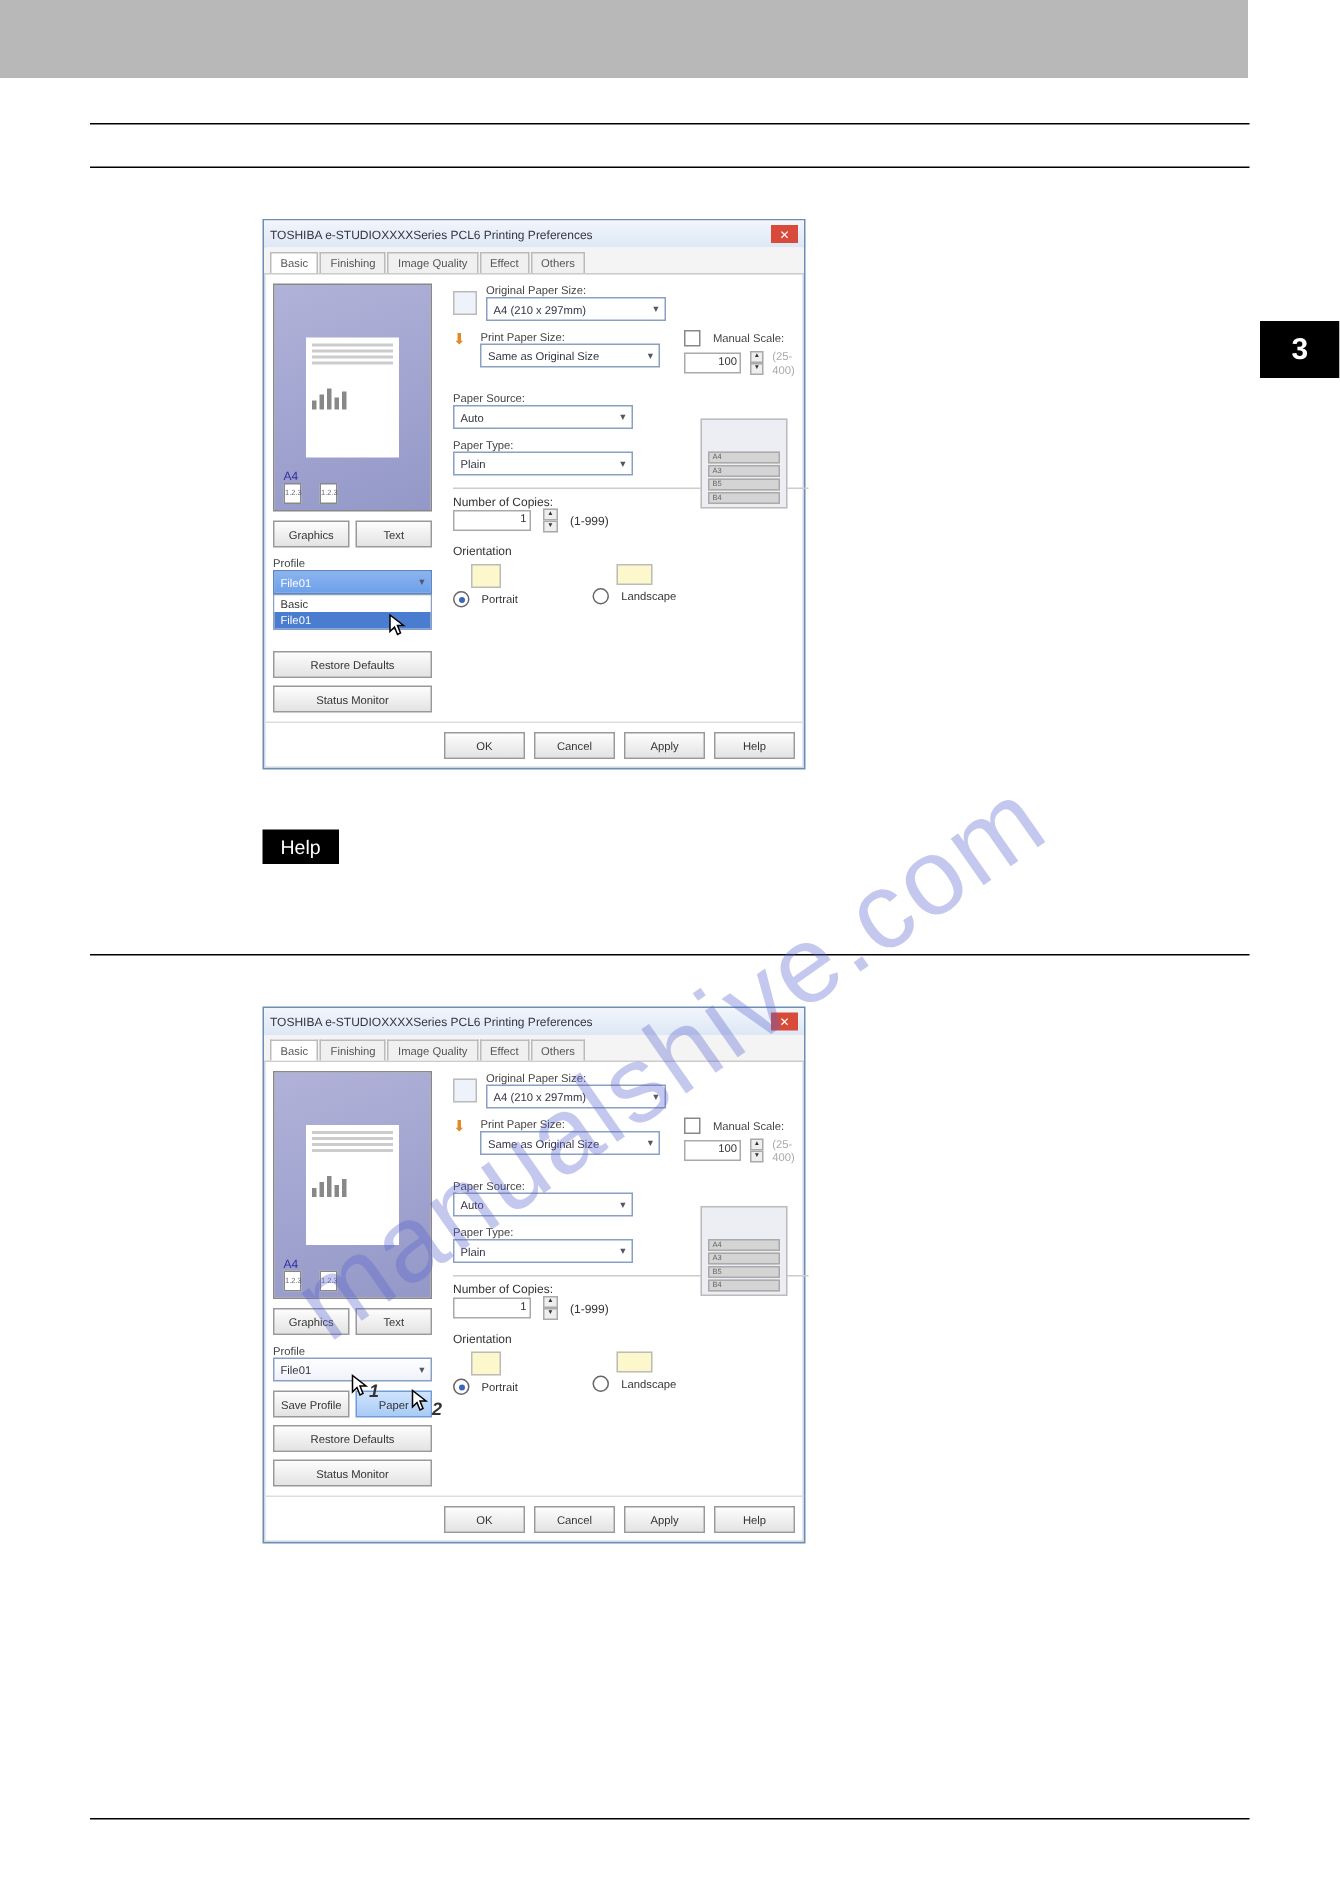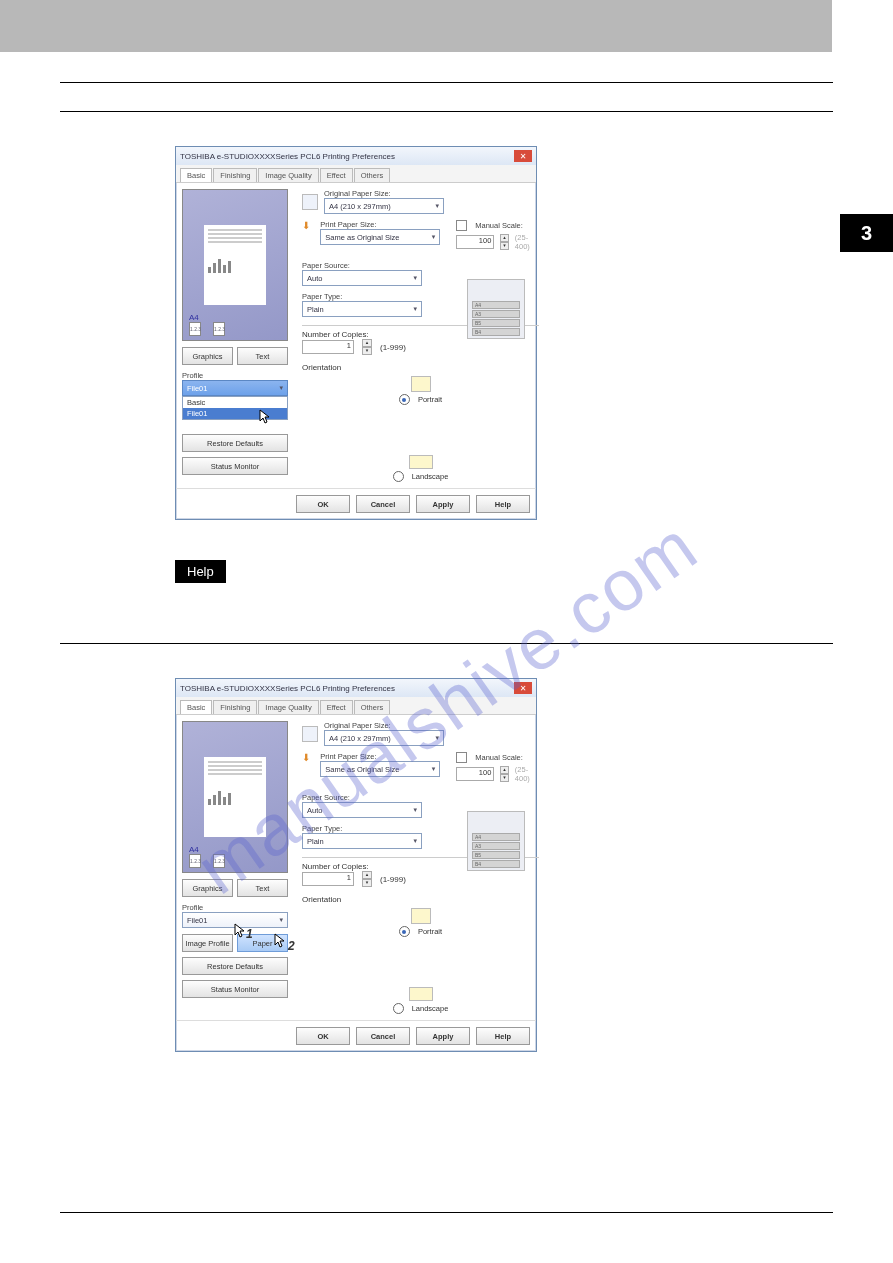--- a/index.html
+++ b/index.html
@@ -146,26 +146,26 @@
     width:56px; height:56px; border:1px solid #bbb; background:#eceef4;
     position:absolute; right:14px; top:90px;
     display:flex; flex-direction:column; justify-content:flex-end; align-items:center; gap:1px; padding-bottom:2px;
   }
   .printer-img .tray{width:44px;height:6px;background:#d4d4d4;border:1px solid #aaa;font-size:5px;color:#666;text-align:left;padding-left:2px;}
   .hr-sec{border-top:1px solid #ccc;margin:8px 0 4px 0;}
   .num-row{display:flex;align-items:center;gap:8px;}
   .num-in{width:48px;height:12px;border:1px solid #aaa;text-align:right;padding-right:2px;font-size:7.5px;}
   .radio{width:9px;height:9px;border:1px solid #666;border-radius:50%;display:inline-flex;align-items:center;justify-content:center;margin-right:2px;}
   .radio.on::after{content:"";width:4px;height:4px;background:#3a67b8;border-radius:50%;}
-  .ori-row{display:flex;gap:50px;margin-top:4px;flex-direction:column;}
+  .ori-row{display:flex;gap:50px;margin-top:4px;}
   .ori-item{display:flex;flex-direction:column;align-items:center;gap:2px;font-size:7.5px;}
   .ori-icon{width:18px;height:14px;border:1px solid #bbb;background:#fdf7cc;}
 
   .dlg-footer{padding:6px;display:flex;justify-content:flex-end;gap:6px;border-top:1px solid #ddd;}
-  .f-btn{width:52px;height:16px;border:1px solid #999;background:linear-gradient(#fdfdfd,#e3e3e3);font-size:7.5px;display:flex;align-items:center;justify-content:center;color:#333;font-weight:bold;}
+  .f-btn{width:52px;height:16px;border:1px solid #999;background:linear-gradient(#fdfdfd,#e3e3e3);font-size:7.5px;display:flex;align-items:center;justify-content:center;color:#333;}
 
   .cursor{position:absolute;font-size:14px;color:#000;pointer-events:none;}
   .cursor svg{width:16px;height:16px;}
 
   .note-box{display:inline-block;background:#000;color:#fff;padding:4px 12px;font-size:13px;margin-top:40px;margin-left:115px;}
 
   .watermark {
     position: absolute;
     left: 50%;
     top: 56%;
@@ -389,21 +389,21 @@
         <div class="row">
           <div class="small-btn">Graphics</div>
           <div class="small-btn">Text</div>
         </div>
         <div class="lbl">Profile</div>
         <div class="combo">
           <span>File01</span>
           <span class="arrow">▾</span>
         </div>
         <div class="row" style="position:relative;">
-          <div class="small-btn">Image Profile</div>
+          <div class="small-btn">Save Profile</div>
           <div class="small-btn" style="background:linear-gradient(#cfe3ff,#a9cbf5);border-color:#6f9cd8;">Paper</div>
         </div>
         <div class="wide-btn">Restore Defaults</div>
         <div class="wide-btn">Status Monitor</div>
       </div>
       <div class="right-col" style="position:relative;">
         <div class="field inline">
           <span class="tiny-icon"></span>
           <div>
             <div class="flabel">Original Paper Size:</div>

